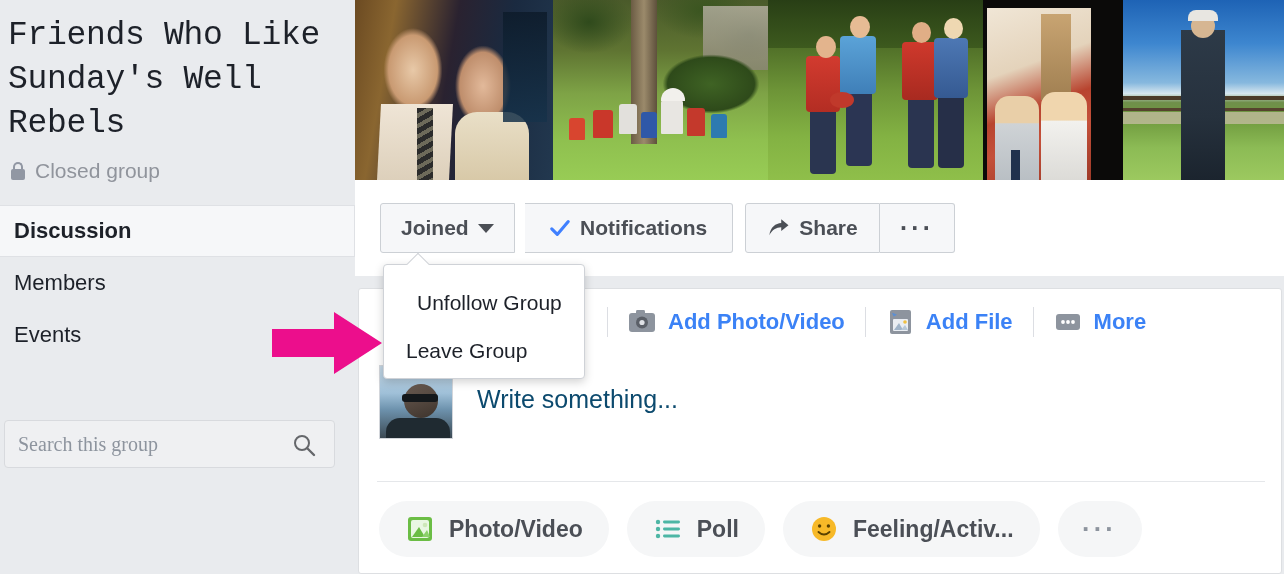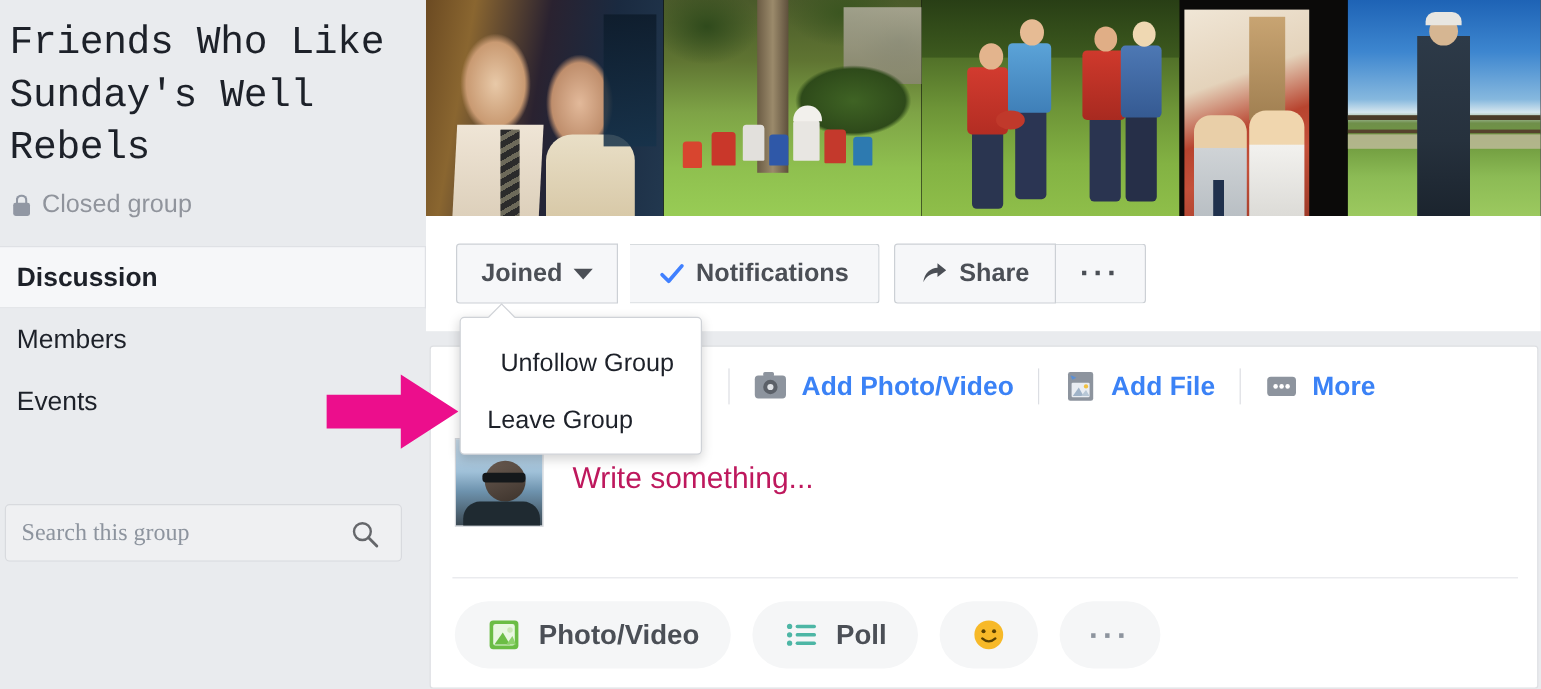--- a/index.html
+++ b/index.html
@@ -269,21 +269,21 @@
     border: 1px solid #d3d6db;
     overflow: hidden;
     background: linear-gradient(180deg,#c4d6e4 0%,#9fc0d8 38%,#6e93ae 60%,#3c4a54 100%);
   }
   .avatar .face { position:absolute; left: 24px; top: 18px; width: 34px; height: 34px; border-radius: 50%;
     background: linear-gradient(160deg,#6b5c52,#3d332c); }
   .avatar .glasses { position:absolute; left: 22px; top: 28px; width: 36px; height: 8px; background:#14181b; border-radius:3px; }
   .avatar .body2 { position:absolute; left: 6px; top: 52px; width: 64px; height: 24px; background:#1f2a31; border-radius: 14px 14px 0 0; }
   .write-placeholder {
     position: absolute; left: 118px; top: 30px;
-    font-size: 25px; color: #be185d;
+    font-size: 25px; color: #0c4a6e;
   }
   .composer-divider {
     position: absolute; left: 18px; top: 192px; width: 888px; height: 1px; background: #e5e7ea;
   }
 
   .pill-row { position: absolute; left: 20px; top: 212px; display: flex; align-items: center; gap: 18px; }
   .pill {
     height: 56px;
     background: #f5f6f7;
     border-radius: 28px;
@@ -510,20 +510,21 @@
         </svg>
         <span>Poll</span>
       </div>
       <div class="pill">
         <svg class="pill-icon" viewBox="0 0 30 30">
           <circle cx="15" cy="15" r="12" fill="#f7b928"></circle>
           <circle cx="10.6" cy="12" r="1.7" fill="#5a4100"></circle>
           <circle cx="19.4" cy="12" r="1.7" fill="#5a4100"></circle>
           <path d="M9.5 18 Q15 23 20.5 18" fill="none" stroke="#5a4100" stroke-width="1.9" stroke-linecap="round"></path>
         </svg>
+        <span>Feeling/Activ...</span>
       </div>
       <div class="pill dots-pill">
         <span class="dots3">···</span>
       </div>
     </div>
   </div>
 
   <div class="dropdown">
     <span class="nub"></span>
     <div class="menu-item">

